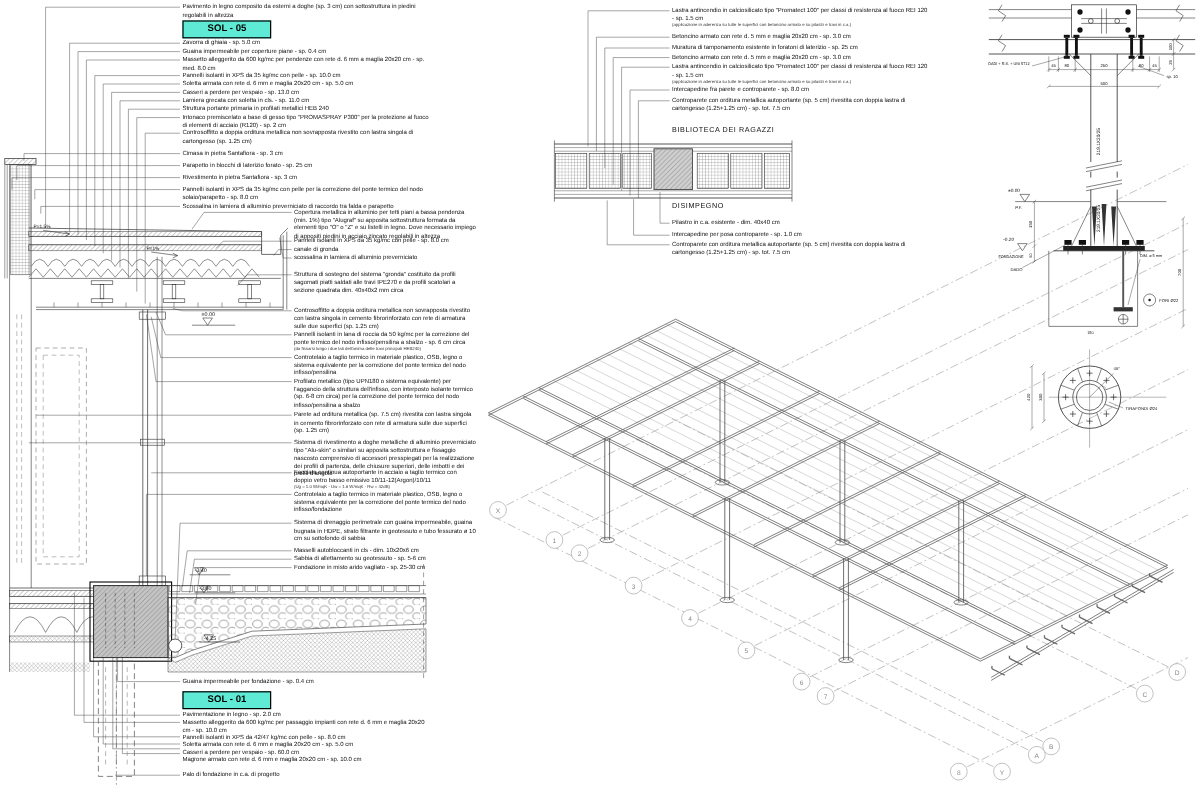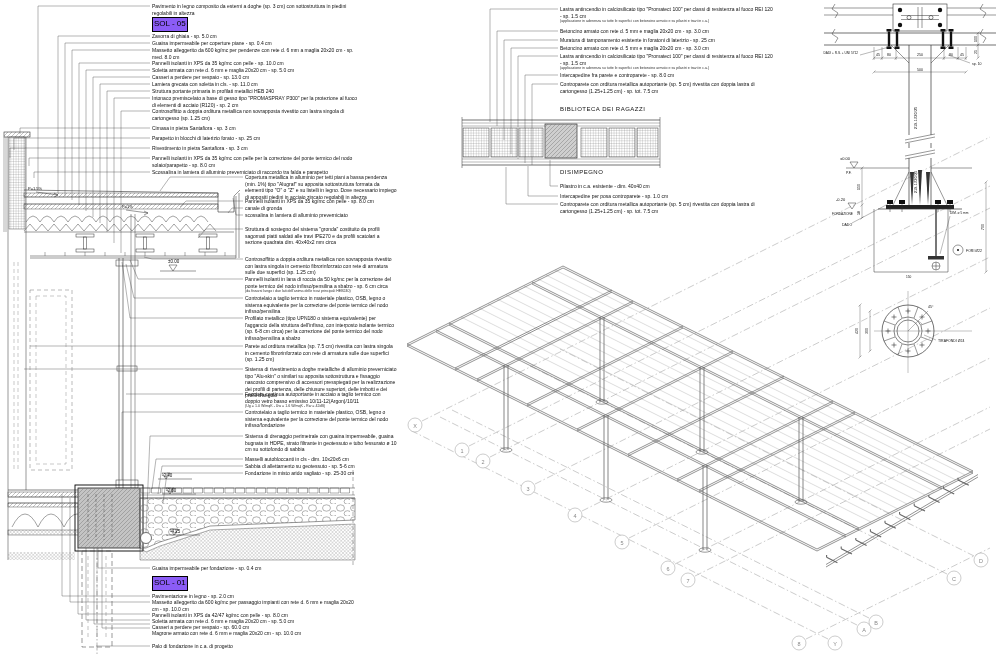--- a/index.html
+++ b/index.html
@@ -4,22 +4,22 @@
 <style>
   html,body{margin:0;padding:0;background:#e8e8e8;}
   .page{position:relative;width:1000px;height:667px;background:#fff;overflow:hidden;
         font-family:"Liberation Sans",sans-serif;}
   svg.lw{position:absolute;left:0;top:0;z-index:1;}
   .t{position:absolute;z-index:2;font-family:"Liberation Sans",sans-serif;
      font-size:5px;line-height:1.32;color:#111;}
   .w205{width:206px}.w150{width:152px}.w215{width:215px}
   .sub{display:block;font-size:3.6px;color:#333;}
   .solbox{position:absolute;z-index:2;font-family:"Liberation Sans",sans-serif;
-     font-weight:normal;font-size:8px;line-height:1;color:#000;border:1.3px solid #000;
-     padding:2px 1px 3px;background:#8b5cf6;}
+     font-weight:bold;font-size:8px;line-height:1;color:#000;border:1.3px solid #000;
+     padding:2px 20px 3px;background:#5eead4;}
   .room{font-size:6px;letter-spacing:.5px;color:#111;}
   svg text{font-family:"Liberation Sans",sans-serif;fill:#111;}
   .f3{font-size:3.2px}.f35{font-size:3.5px}.f4{font-size:4px}.f45{font-size:4.5px}
   .bub{font-size:5.5px;fill:#888;}
 </style>
 </head>
 <body>
 
 <div class="page">
 

